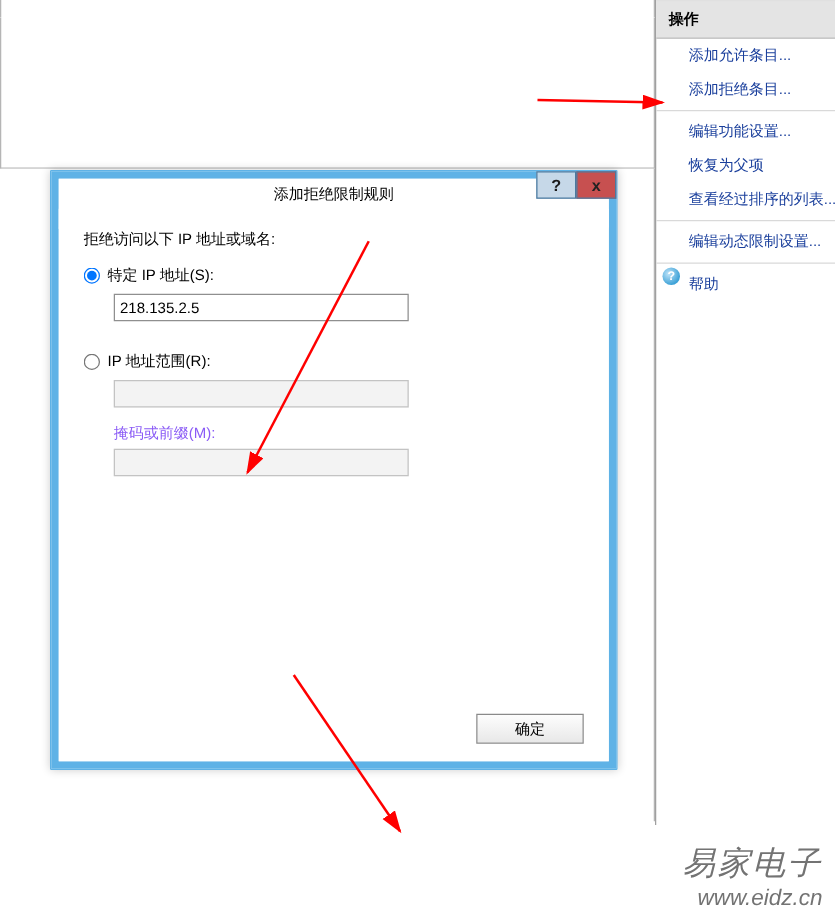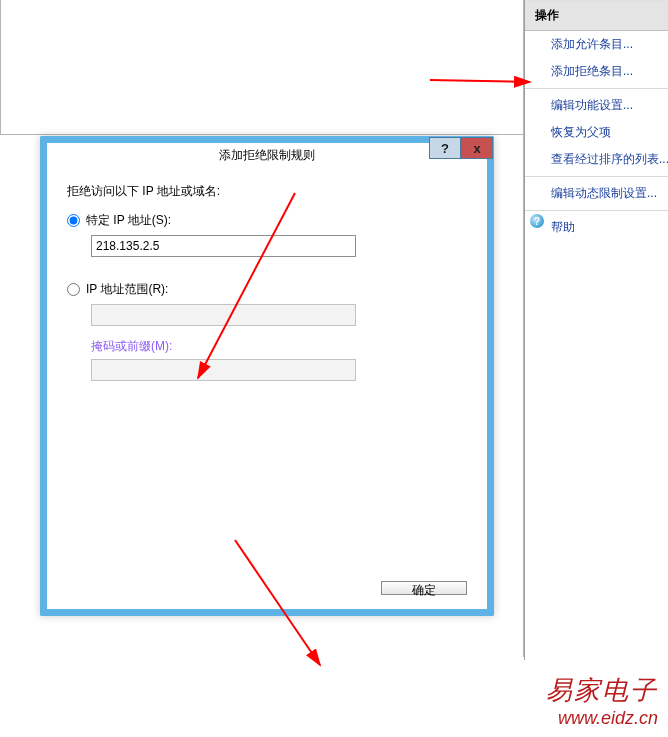--- a/index.html
+++ b/index.html
@@ -83,21 +83,21 @@
     color: #fff; font-weight: bold; font-size: 10px;
     font-family: Arial, sans-serif;
   }
 
   
   .watermark {
     position: absolute;
     right: 10px;
     bottom: 8px;
     text-align: right;
-    color: #b91c1c;
+    color: #737373;
     font-family: "KaiTi", "STKaiti", serif;
     text-shadow: 0 0 3px #fff, 0 0 3px #fff;
     pointer-events: none;
   }
   .watermark .cn { font-size: 26px; letter-spacing: 2px; font-style: italic; }
   .watermark .en { font-size: 18px; font-family: Liberation Sans, sans-serif; font-style: italic; }
 
   
   .dialog {
     position: absolute;
@@ -142,37 +142,37 @@
     padding: 16px 20px 12px;
     background: #fff;
   }
   .section-title { font-size: 12px; margin-bottom: 12px; }
   .radio-line {
     display: flex; align-items: center; gap: 6px; margin-bottom: 6px;
     font-size: 12px;
   }
   .radio-line input[type=radio] { margin: 0; }
   .txt-input {
-    width: 265px;
+    width: 236px;
     margin-left: 24px;
     padding: 2px 4px;
     border: 1px solid #8f8f8f;
     font-size: 12px;
     height: 22px;
     font-family: inherit;
   }
   .txt-input[disabled] { background: #f3f3f3; color: #888; border-color: #c3c3c3; }
   .sublabel { margin-left: 24px; color: #8b5cf6; font-size: 12px; margin-top: 12px; margin-bottom: 4px; }
 
   .dialog-buttons {
     position: absolute; right: 20px; bottom: 14px;
     display: flex; gap: 10px;
   }
   .dialog-buttons button {
-    width: 86px; height: 14px;
+    width: 86px; height: 24px;
     background: linear-gradient(#fdfdfd, #e8e8e8);
     border: 1px solid #8a8a8a;
     font-size: 12px;
     cursor: pointer;
     font-family: inherit;
   }
 
   
   .arrow {
     position: absolute;

